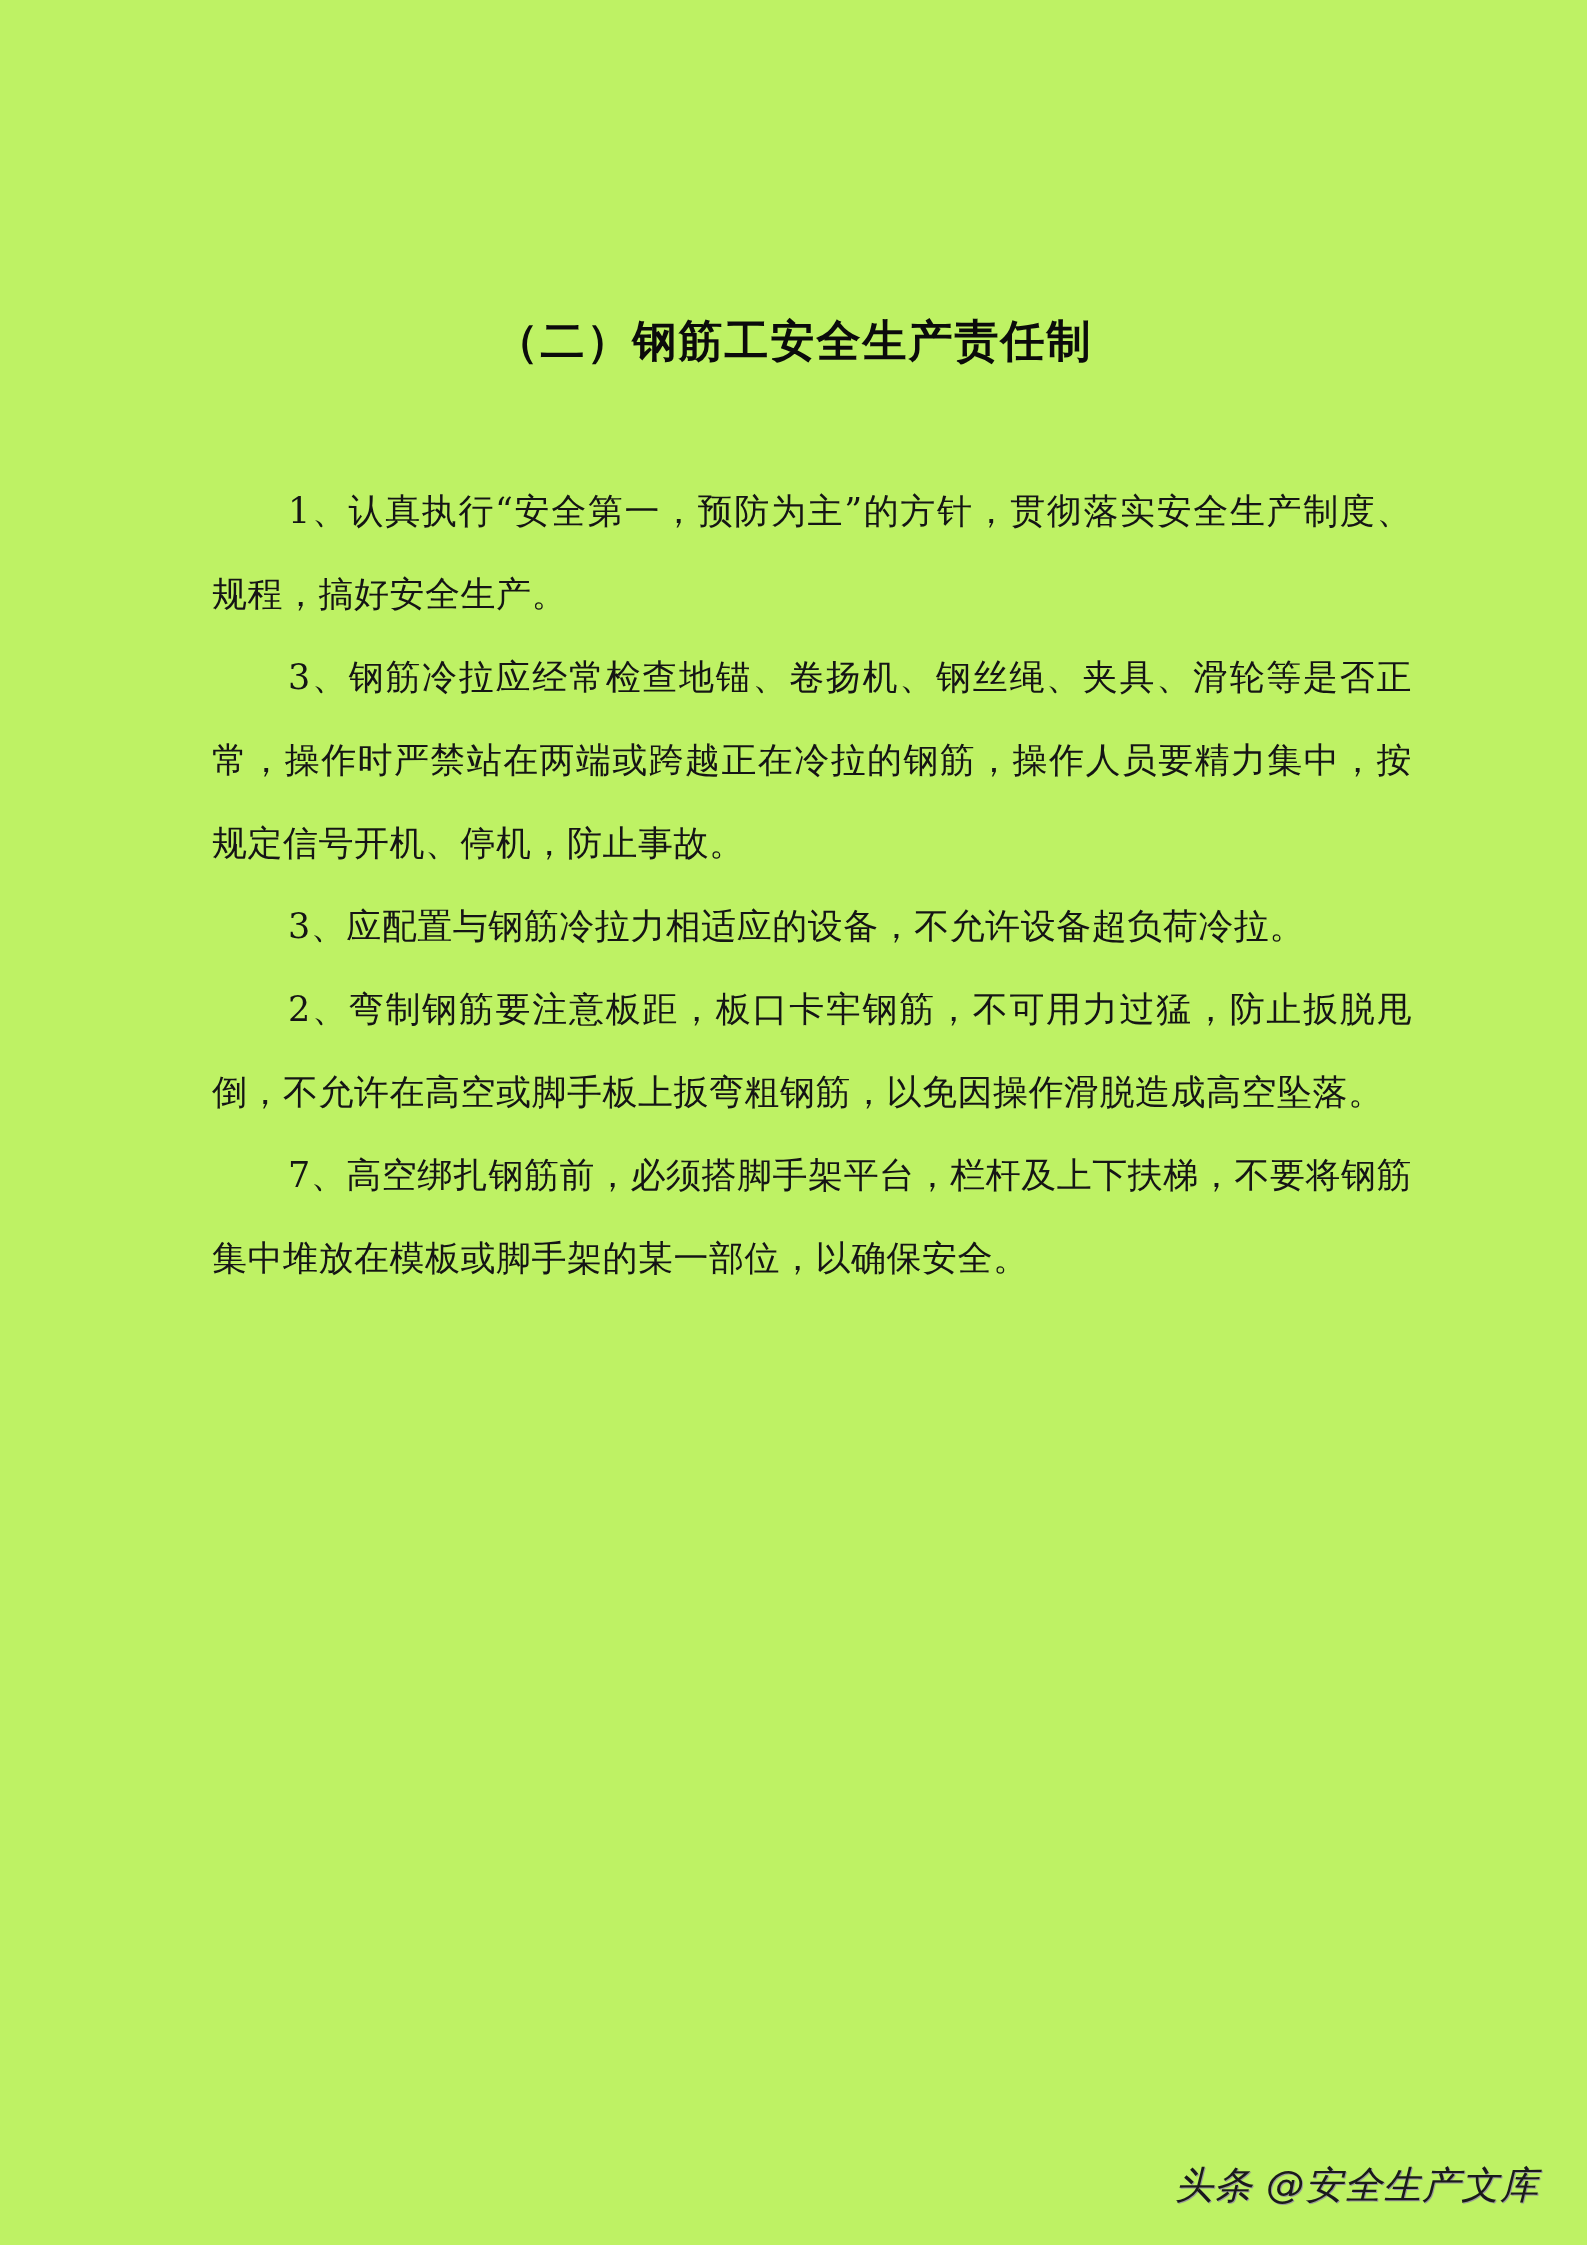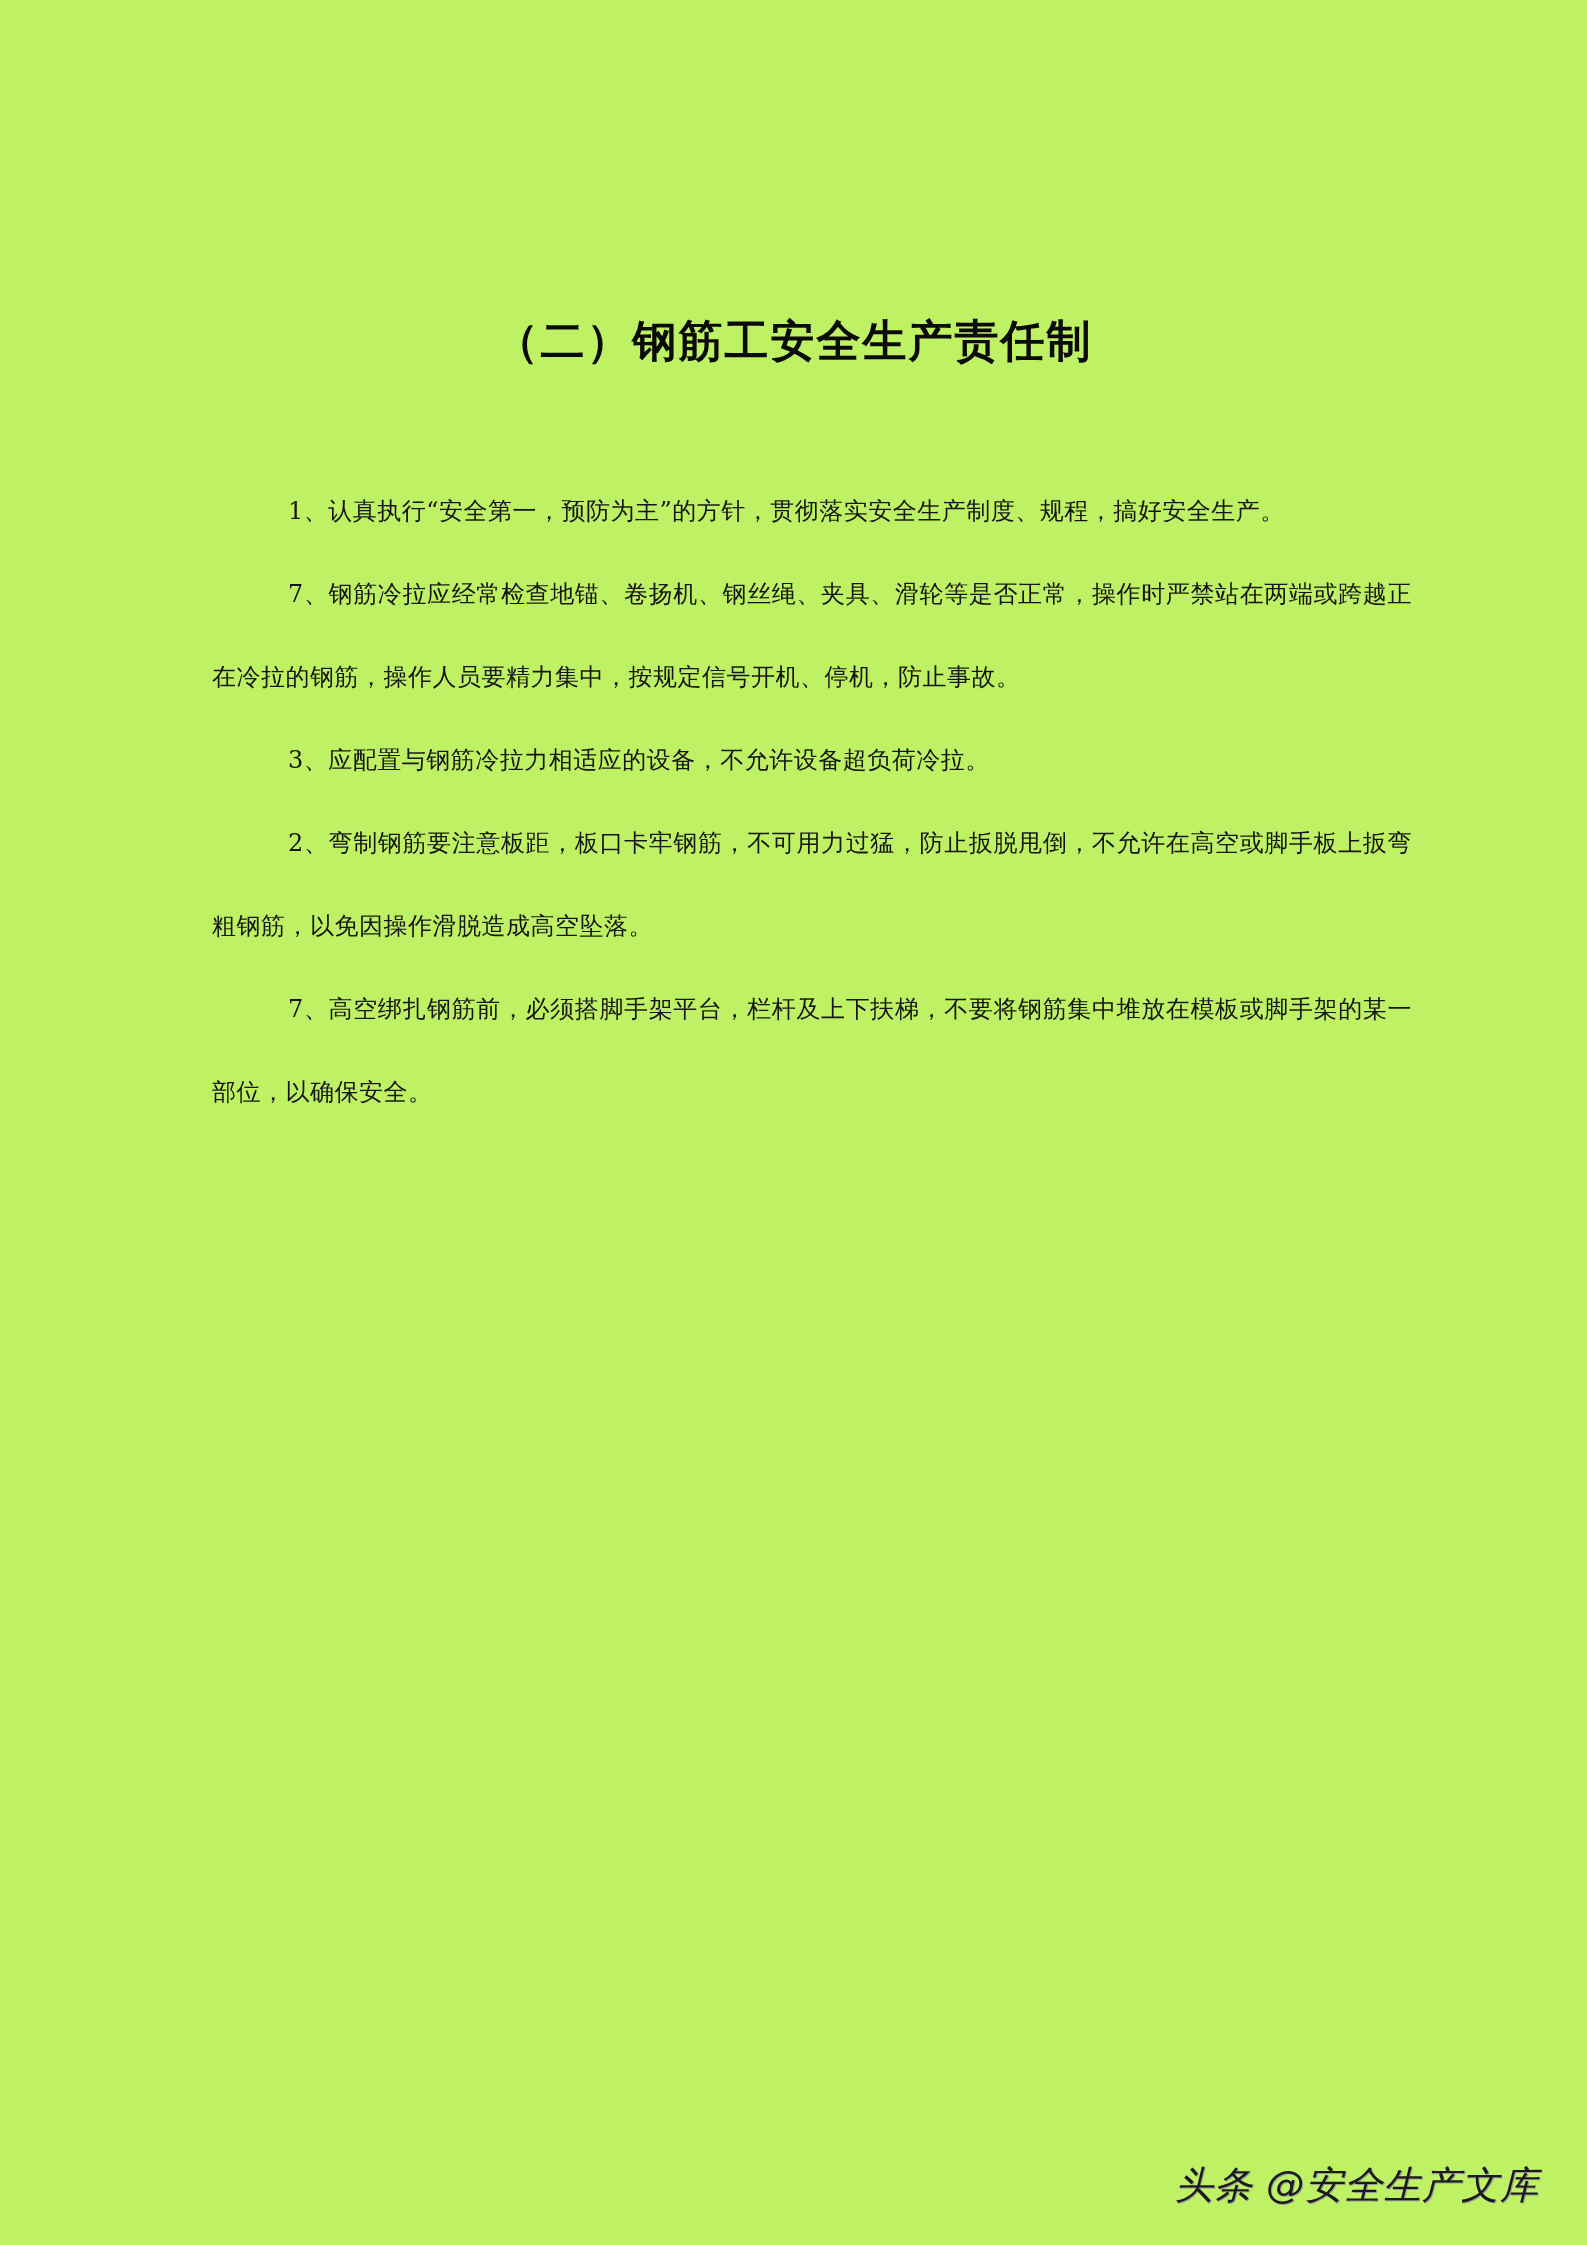--- a/index.html
+++ b/index.html
@@ -35,21 +35,21 @@
       line-height: 70px;
       color: #0b0b0b;
     }
     .body-text {
       position: absolute;
       left: 212px;
       top: 470px;
       width: 1200px;
     }
     .para {
-      font-size: 24px;
+      font-size: 35px;
       line-height: 83px;
       text-indent: 76px;
       margin: 0;
       text-align: justify;
       letter-spacing: 0.5px;
       color: #151515;
     }
     .watermark {
       position: absolute;
       right: 48px;
@@ -63,20 +63,20 @@
     }
   </style>
 </head>
 <body>
 
 <div class="page">
   <div class="title">（二）钢筋工安全生产责任制</div>
 
   <div class="body-text">
     <p class="para">1、认真执行“安全第一，预防为主”的方针，贯彻落实安全生产制度、规程，搞好安全生产。</p>
-    <p class="para">7、钢筋冷拉应经常检查地锚、卷扬机、钢丝绳、夹具、滑轮等是否正常，操作时严禁站在两端或跨越正在冷拉的钢筋，操作人员要精力集中，按规定信号开机、停机，防止事故。</p>
+    <p class="para">3、钢筋冷拉应经常检查地锚、卷扬机、钢丝绳、夹具、滑轮等是否正常，操作时严禁站在两端或跨越正在冷拉的钢筋，操作人员要精力集中，按规定信号开机、停机，防止事故。</p>
     <p class="para">3、应配置与钢筋冷拉力相适应的设备，不允许设备超负荷冷拉。</p>
     <p class="para">2、弯制钢筋要注意板距，板口卡牢钢筋，不可用力过猛，防止扳脱甩倒，不允许在高空或脚手板上扳弯粗钢筋，以免因操作滑脱造成高空坠落。</p>
     <p class="para">7、高空绑扎钢筋前，必须搭脚手架平台，栏杆及上下扶梯，不要将钢筋集中堆放在模板或脚手架的某一部位，以确保安全。</p>
   </div>
 
   <div class="watermark">头条 @安全生产文库</div>
 </div>
 
 </body></html>

